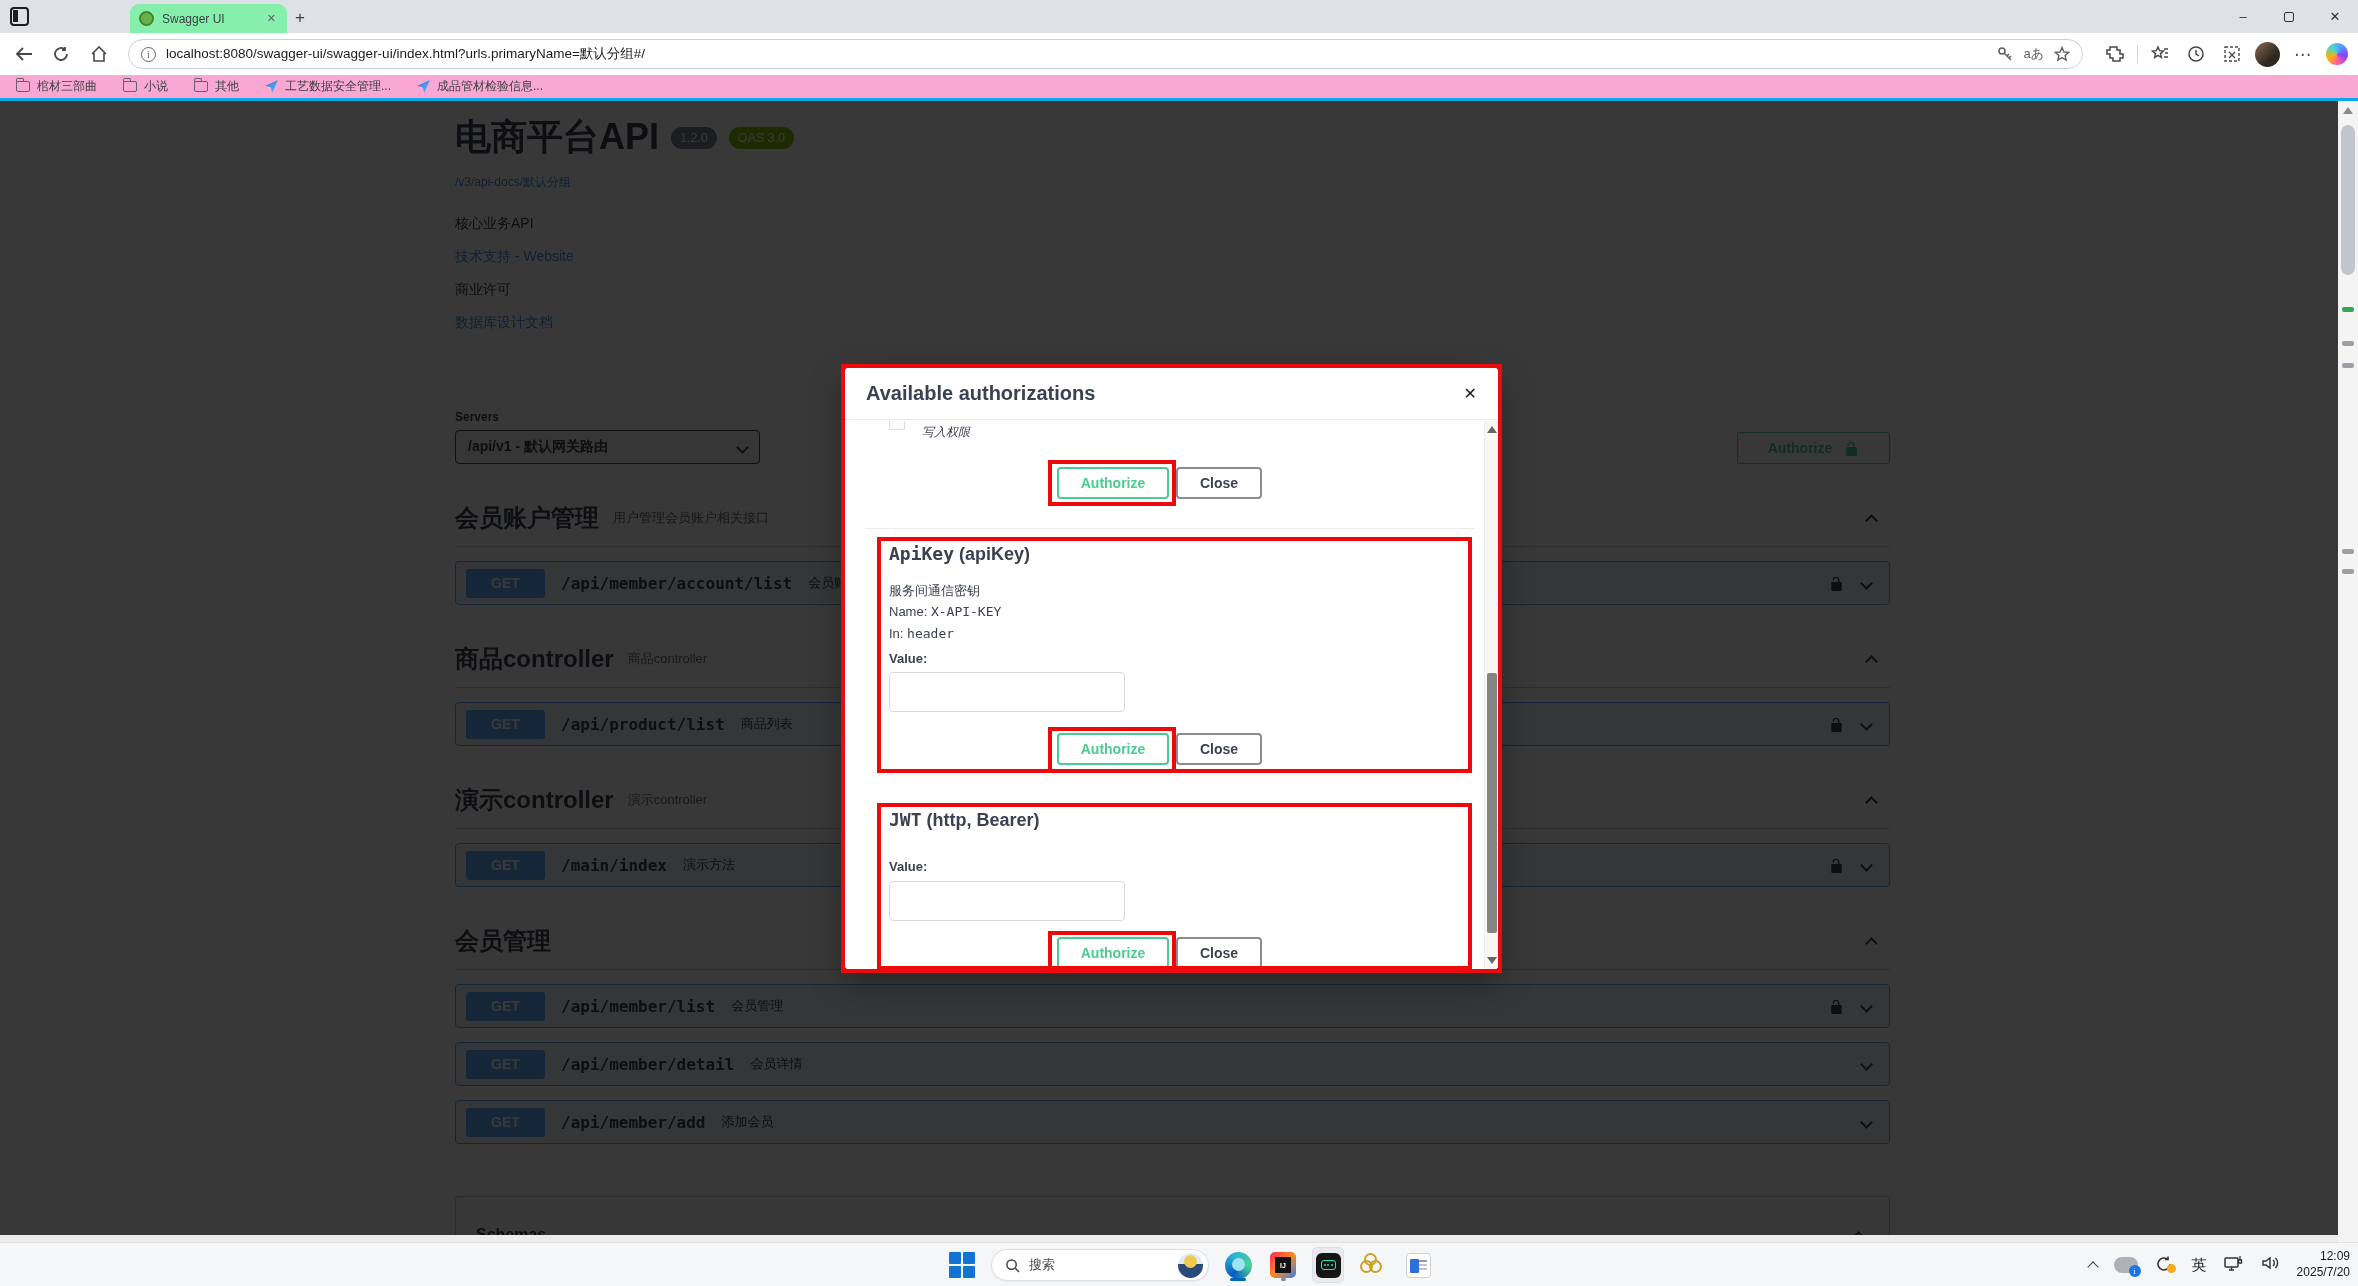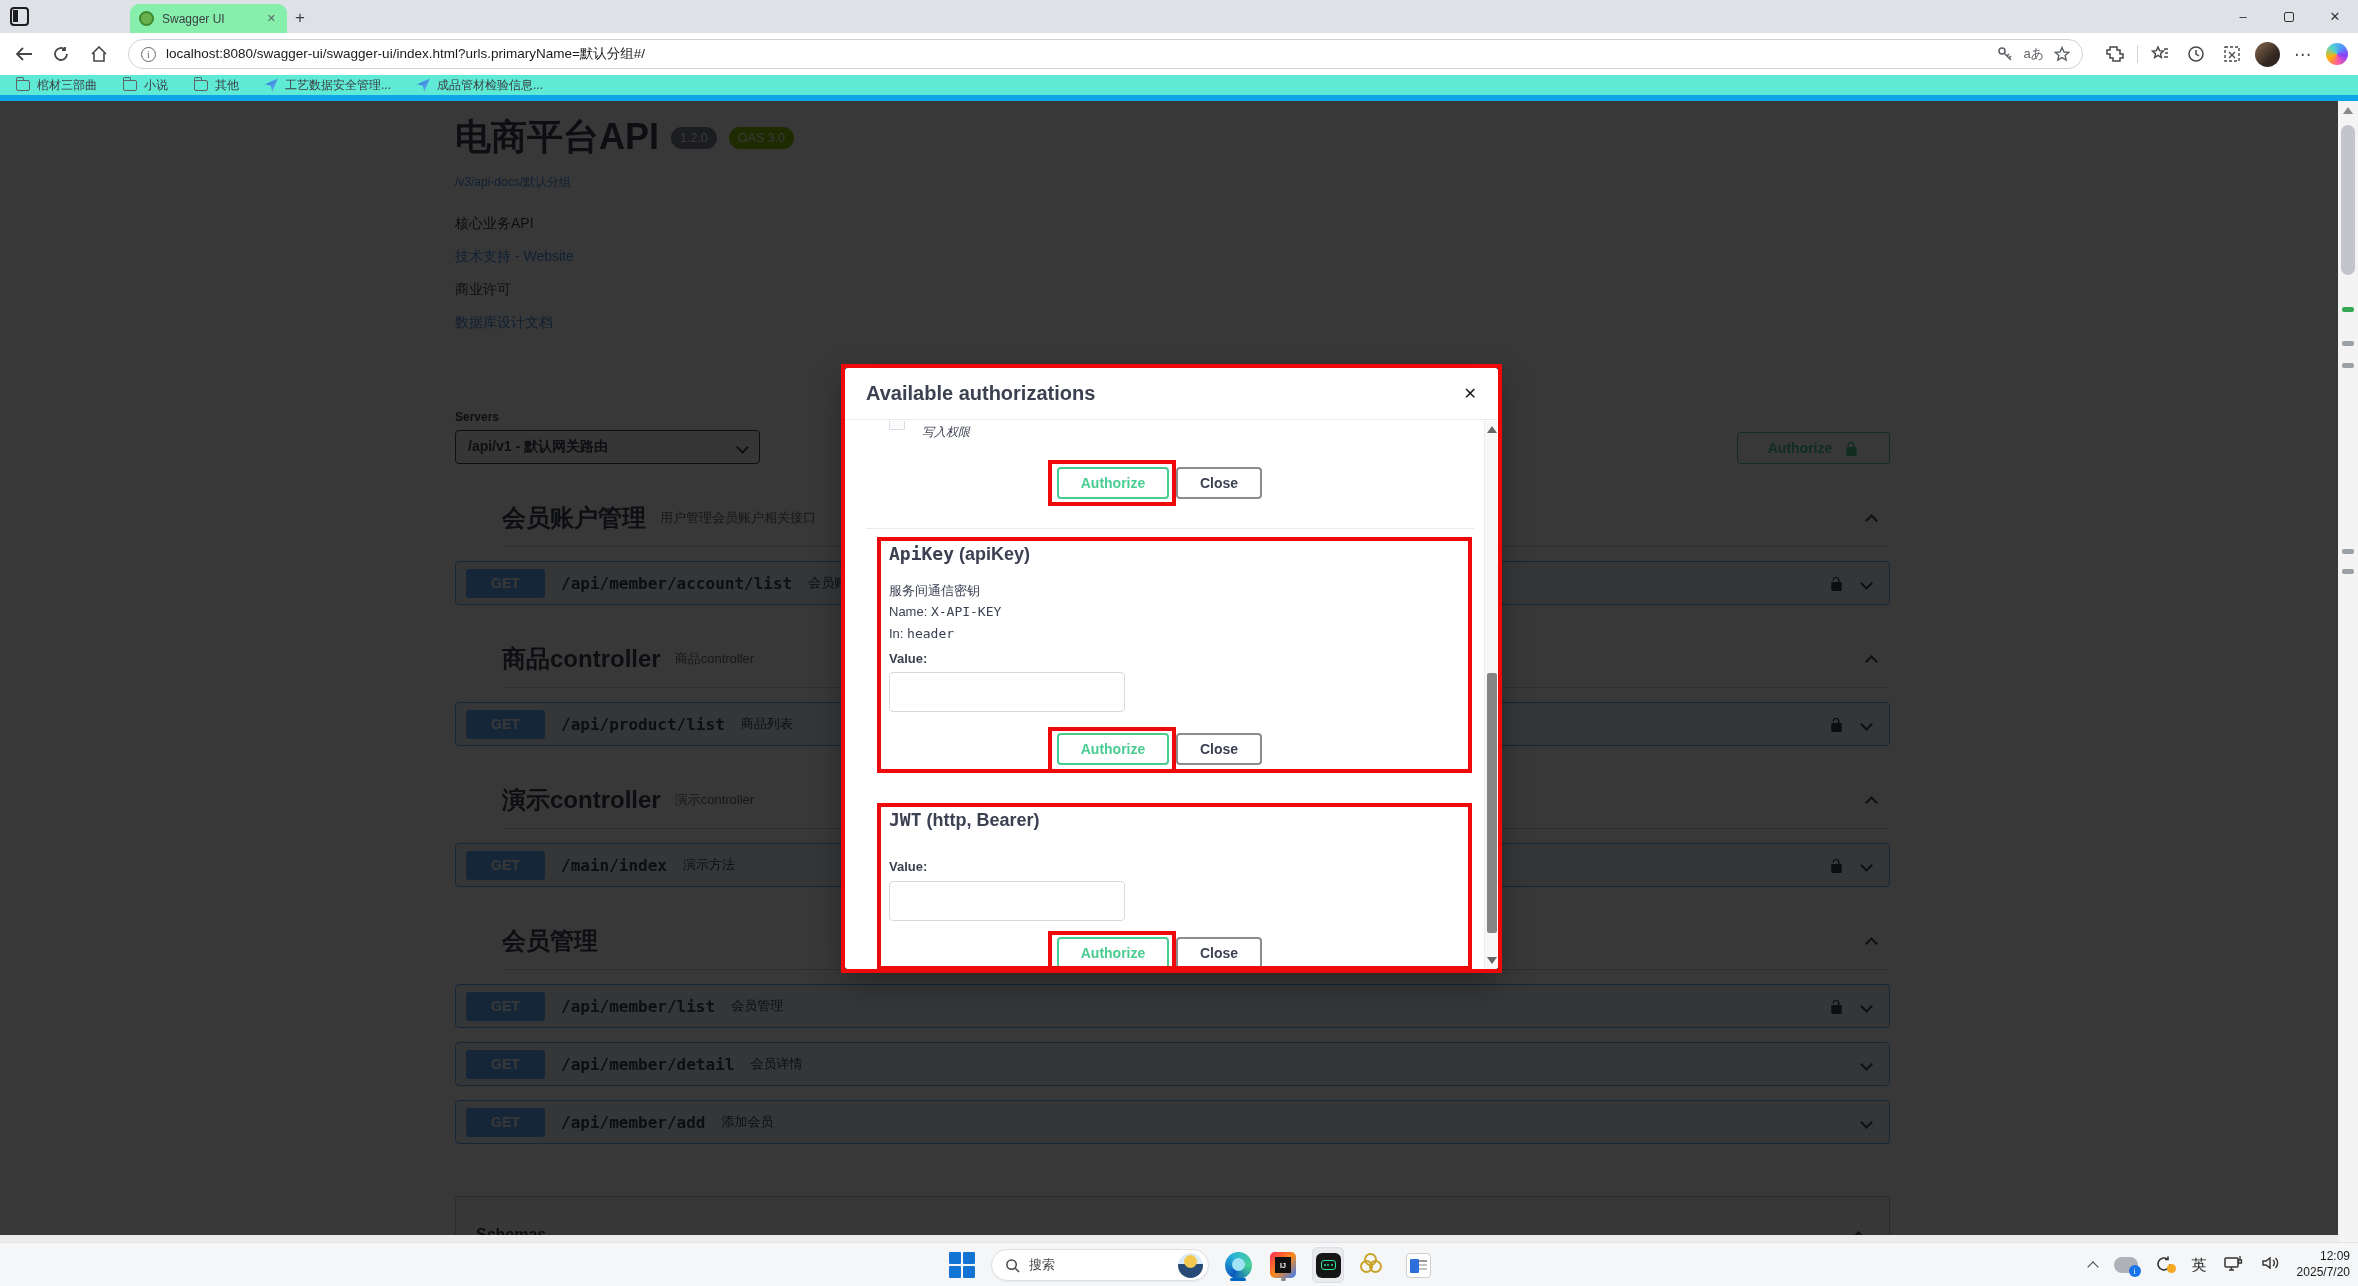--- a/index.html
+++ b/index.html
@@ -29,21 +29,21 @@
           display:flex;align-items:center;justify-content:center;font-family:"Liberation Serif",serif;flex:none;}
   .url{font-size:13.5px;color:#1b1b1b;white-space:nowrap;overflow:hidden;flex:1;}
   .pill-ic{color:#5f6368;font-size:13px;flex:none;display:flex;align-items:center;}
   .bar-ic{width:26px;height:26px;margin:0 5px;display:flex;align-items:center;justify-content:center;color:#474747;flex:none;}
   .divider-v{width:1px;height:18px;background:#d5d5d5;margin:0 4px;flex:none;}
   .avatar{width:25px;height:25px;border-radius:50%;background:linear-gradient(135deg,#8a6a52,#30261f 65%);flex:none;margin:0 5px;}
   .copilot{width:22px;height:22px;border-radius:50%;flex:none;margin:0 10px 0 5px;
            background:conic-gradient(from 30deg,#4c9ffe,#8a3ffc,#ff5ca1,#ffb000,#58d6c9,#4c9ffe);}
   .dots{font-size:17px;color:#474747;letter-spacing:1px;}
 
-  .bookmarks{position:absolute;left:0;top:75px;width:100%;height:26px;background:#5eead4;border-bottom:6px solid #0ea5e9;
+  .bookmarks{position:absolute;left:0;top:75px;width:100%;height:26px;background:#f9a8d4;border-bottom:3px solid #0ea5e9;
              display:flex;align-items:center;padding-left:16px;gap:26px;}
   .bm{display:flex;align-items:center;gap:7px;font-size:12px;color:#3c4043;}
   .folder{width:14px;height:11px;border:1.4px solid #5f6368;border-radius:2px;position:relative;}
   .folder::before{content:"";position:absolute;left:-1px;top:-4px;width:6px;height:3px;border:1.4px solid #5f6368;border-bottom:none;border-radius:2px 2px 0 0;}
   .bm-blue{width:13px;height:13px;background:linear-gradient(135deg,#2f7bd9,#67b0f2);clip-path:polygon(0 45%,100% 0,55% 100%,45% 55%);}
 
   
   .viewport{position:absolute;left:0;top:101px;width:2338px;height:1141px;background:#fff;overflow:hidden;}
   .dim{position:absolute;inset:0;background:rgba(0,0,0,.78);z-index:2;}
   .hscroll{position:absolute;left:0;bottom:0;width:100%;height:7px;background:#ececec;z-index:5;}
@@ -69,21 +69,21 @@
   .srv-label{font-size:12px;font-weight:700;color:#3b4151;margin-bottom:6px;}
   .srv-select{width:305px;height:34px;border:1px solid #41444e;border-radius:4px;display:flex;align-items:center;
               padding:0 12px;font-size:14px;font-weight:600;color:#3b4151;justify-content:space-between;background:#f7f7f7;}
   .auth-btn{width:153px;height:32px;border:1.5px solid #49cc90;border-radius:4px;color:#49cc90;font-weight:700;
             font-size:14px;display:flex;align-items:center;justify-content:center;gap:12px;background:transparent;}
   .lock{width:15px;height:15px;fill:currentColor;}
   .chev{width:9px;height:9px;border-right:2px solid currentColor;border-bottom:2px solid currentColor;display:inline-block;}
   .chev.dn{transform:rotate(45deg);}
   .chev.up{transform:rotate(-135deg);margin-top:5px;}
   .tag-section{margin-top:38px;}
-  .tag-head{display:flex;align-items:center;gap:14px;padding-bottom:12px;border-bottom:1px solid rgba(59,65,81,.25);color:#3b4151;margin-left:47px;}
+  .tag-head{display:flex;align-items:center;gap:14px;padding-bottom:12px;border-bottom:1px solid rgba(59,65,81,.25);color:#3b4151;}
   .tag-head h3{margin:0;font-size:24px;font-weight:700;}
   .tag-desc{font-size:13px;color:#6b6b6b;text-align:right;}
   .tag-chev{margin-left:auto;margin-right:14px;}
   .op-row{margin-top:14px;height:44px;border:1px solid #61affe;background:rgba(97,175,254,.1);border-radius:4px;
           display:flex;align-items:center;padding:0 10px;gap:16px;}
   .get-badge{width:79px;height:29px;background:#61affe;border-radius:3px;color:#fff;font-weight:700;font-size:14px;
              display:flex;align-items:center;justify-content:center;flex:none;}
   .op-path{font-family:"DejaVu Sans Mono","Liberation Mono",monospace;font-weight:700;font-size:16px;color:#3b4151;}
   .op-sum{font-size:13px;color:#3b4151;}
   .op-right{margin-left:auto;display:flex;align-items:center;gap:18px;margin-right:8px;color:#3b4151;}

